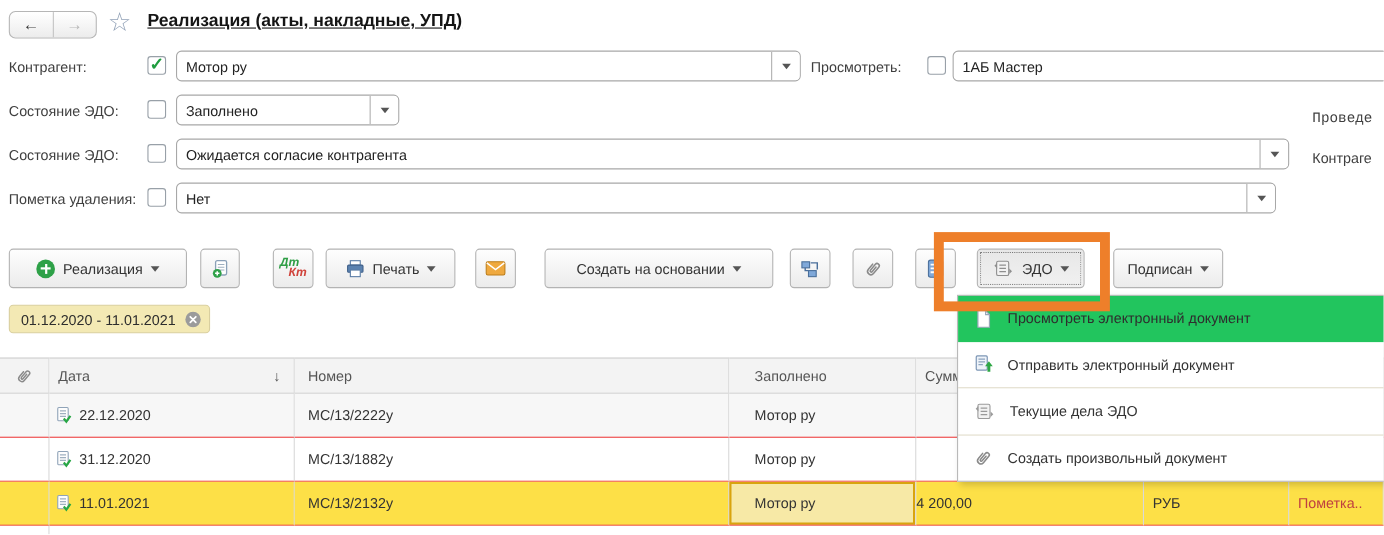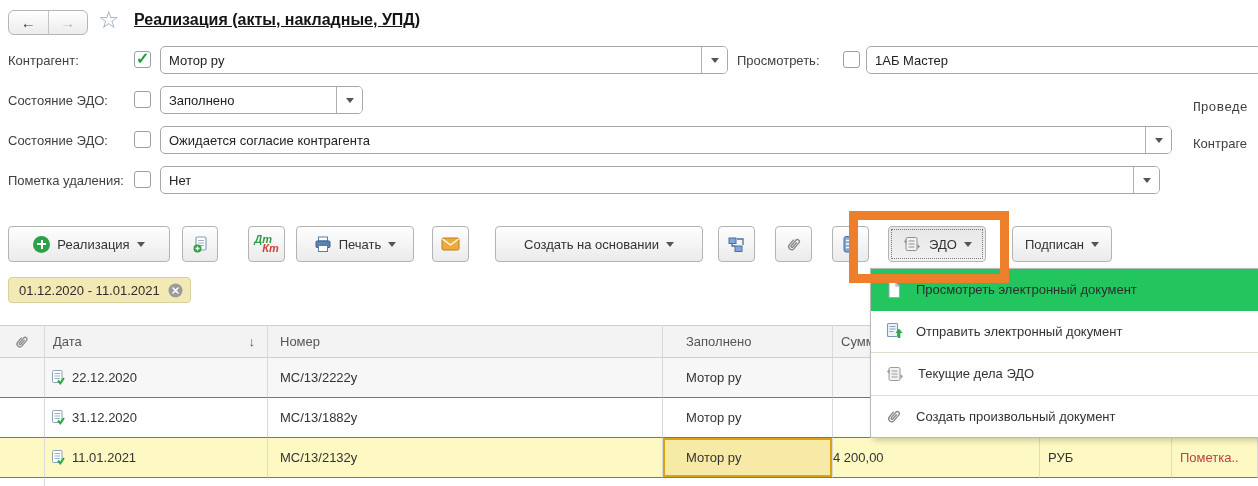--- a/index.html
+++ b/index.html
@@ -43,21 +43,21 @@
   .pill{position:absolute;left:8px;top:277px;height:26px;background:#F3E9B4;border:1px solid #d9cf9f;
         border-radius:4px;display:flex;align-items:center;gap:8px;padding:0 7px 0 10px;box-sizing:border-box;color:#2d2d2d;}
 
   
   .tbl{position:absolute;left:0;top:325px;width:1258px;}
   .trow{display:grid;grid-template-columns:45px 223px 395px 170px 207px 132px 86px;}
   .c{border-right:1px solid #d9d9d9;display:flex;align-items:center;overflow:hidden;white-space:nowrap;box-sizing:border-box;}
   .th .c{height:33px;background:#f3f3f3;border-top:1px solid #cfcfcf;border-bottom:1px solid #cfcfcf;color:#555;}
   .tr .c{height:40px;border-bottom:1px solid #ef4444;}
   .tr.odd .c{background:#f7f7f7;}
-  .tr.hlrow .c{background:#fef9c3;}
+  .tr.hlrow .c{background:#fde047;}
   .c.datecell{padding-left:5px;gap:6px;}
   .c.numcell{padding-left:12px;}
   .c.ctrcell{padding-left:23px;}
   .c.sumcell{justify-content:flex-start;padding-right:14px;}
   .c.curcell{padding-left:8px;}
   .c.edocell{padding-left:8px;color:#C04040;}
   .c.selcell{box-shadow:inset 0 0 0 2px #D9A40E;background:#F7E9A6 !important;}
   .hdr-date{justify-content:space-between;padding:0 12px 0 8px;}
   .hdr-num{padding-left:12px;}
   .hdr-ctr{padding-left:23px;}

